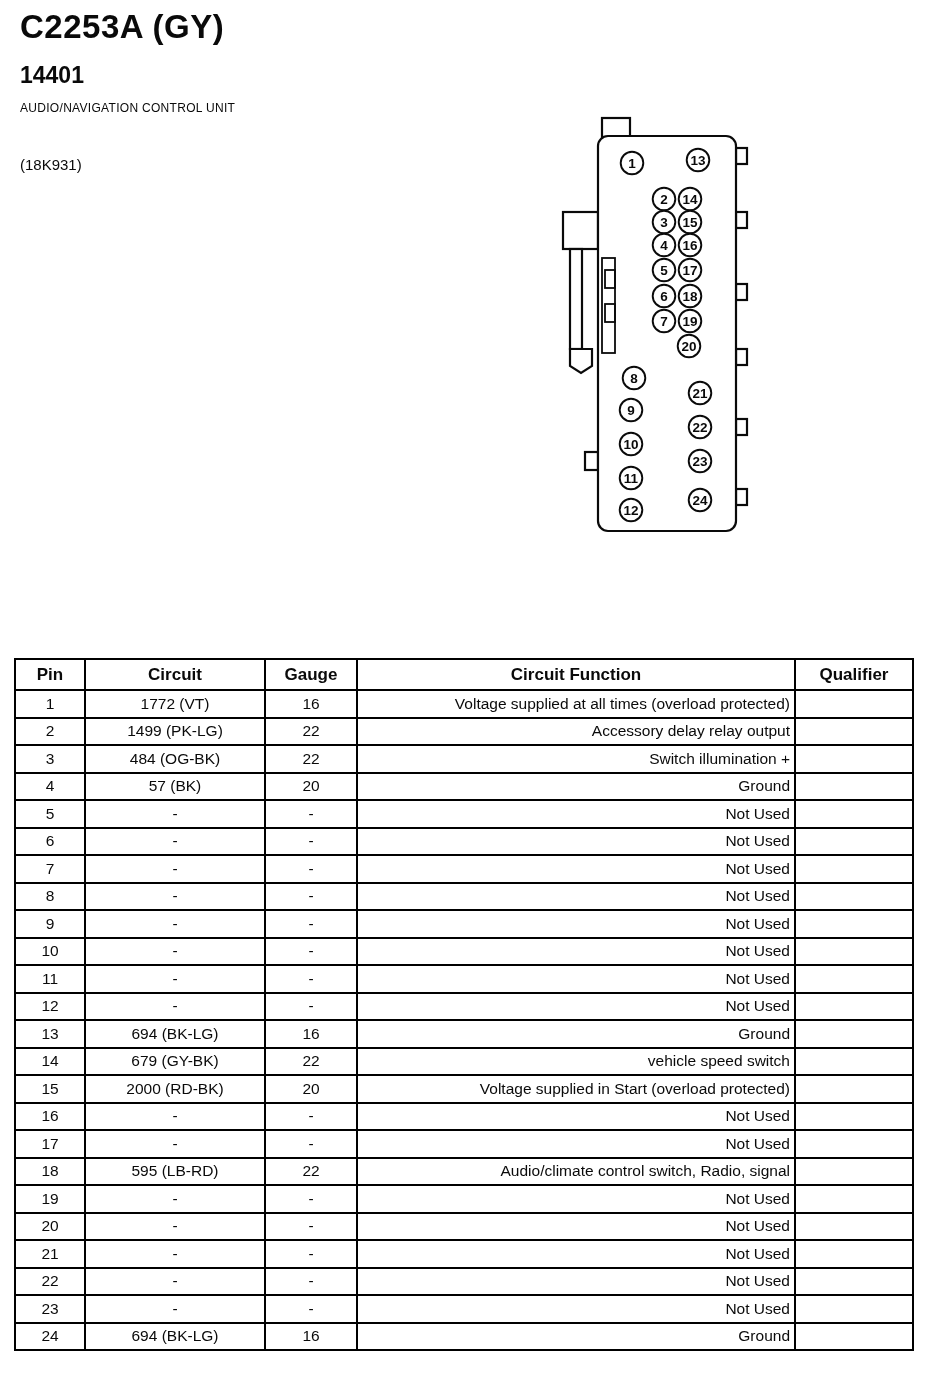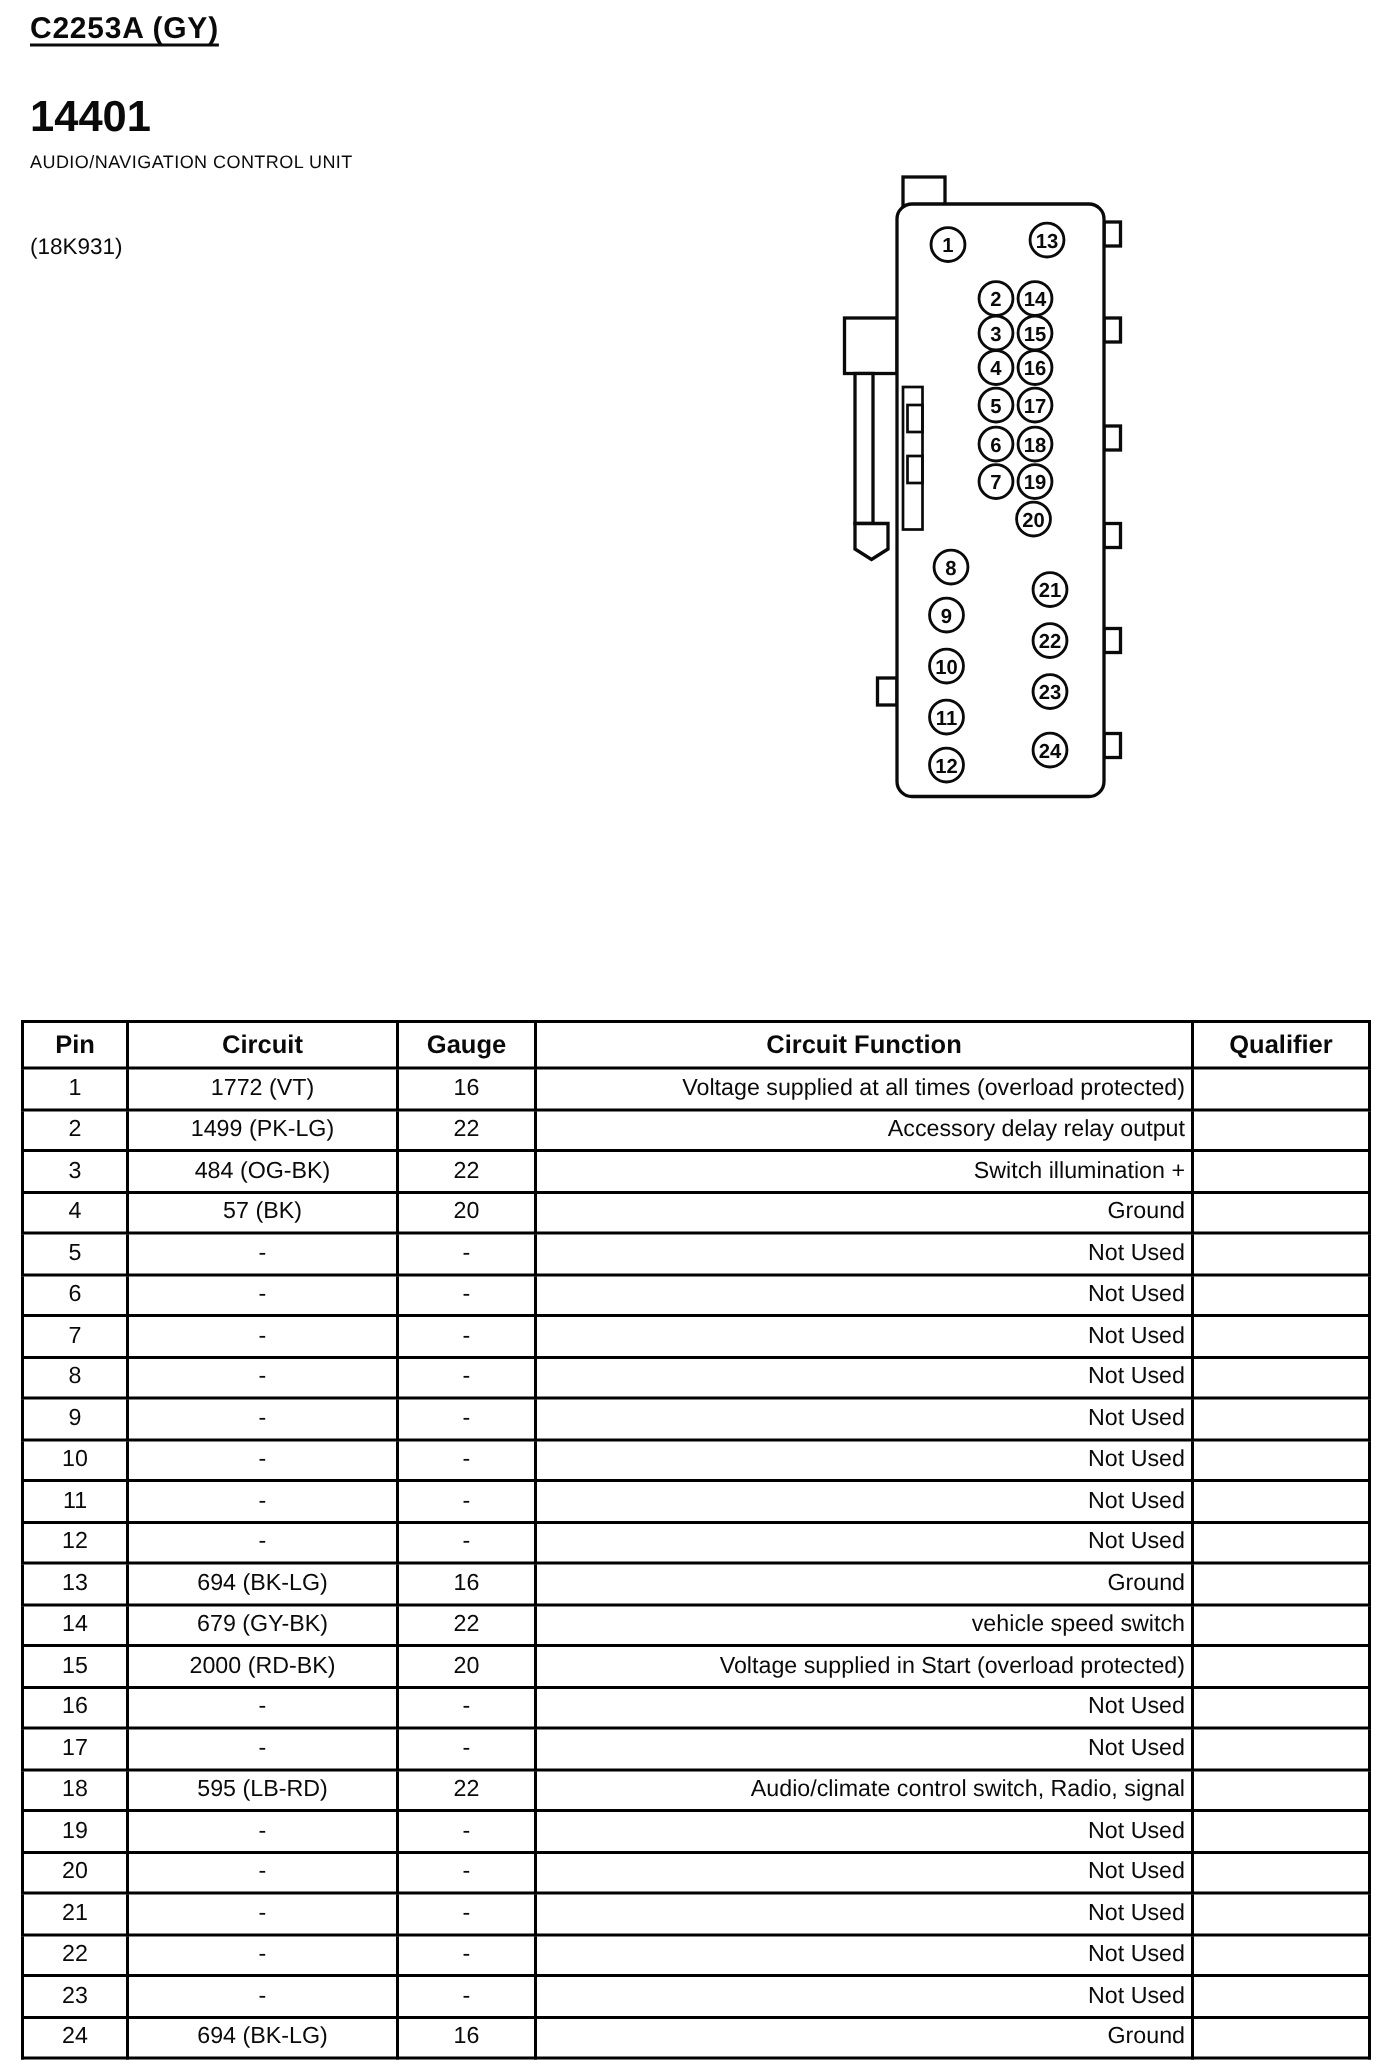--- a/index.html
+++ b/index.html
@@ -15,32 +15,31 @@
     font-family: "Liberation Sans", "DejaVu Sans", sans-serif;
     color: #0a0a0a;
     overflow: hidden;
   }
 
   
   .connector-id {
     position: absolute;
     left: 20px;
     top: 8px;
-    font-size: 20px;
+    font-size: 33px;
     font-weight: bold;
     letter-spacing: 0.5px;
-    text-decoration: underline;
     text-decoration-thickness: 2px;
     text-underline-offset: 4px;
   }
   .part-number {
     position: absolute;
     left: 20px;
     top: 62px;
-    font-size: 29px;
+    font-size: 23px;
     font-weight: bold;
   }
   .component-name {
     position: absolute;
     left: 20px;
     top: 101px;
     font-size: 12px;
     letter-spacing: 0.3px;
   }
   .part-code {
@@ -82,21 +81,20 @@
   }
 
   
   .pinout-table {
     position: absolute;
     left: 14px;
     top: 658px;
     width: 898px;
     border-collapse: collapse;
     table-layout: fixed;
-    margin-top: 22px;
   }
   .pinout-table th, .pinout-table td {
     border: 2px solid #000000;
     padding: 0 4px;
     overflow: hidden;
     white-space: nowrap;
   }
   .pinout-table th {
     height: 29px;
     font-size: 17px;

